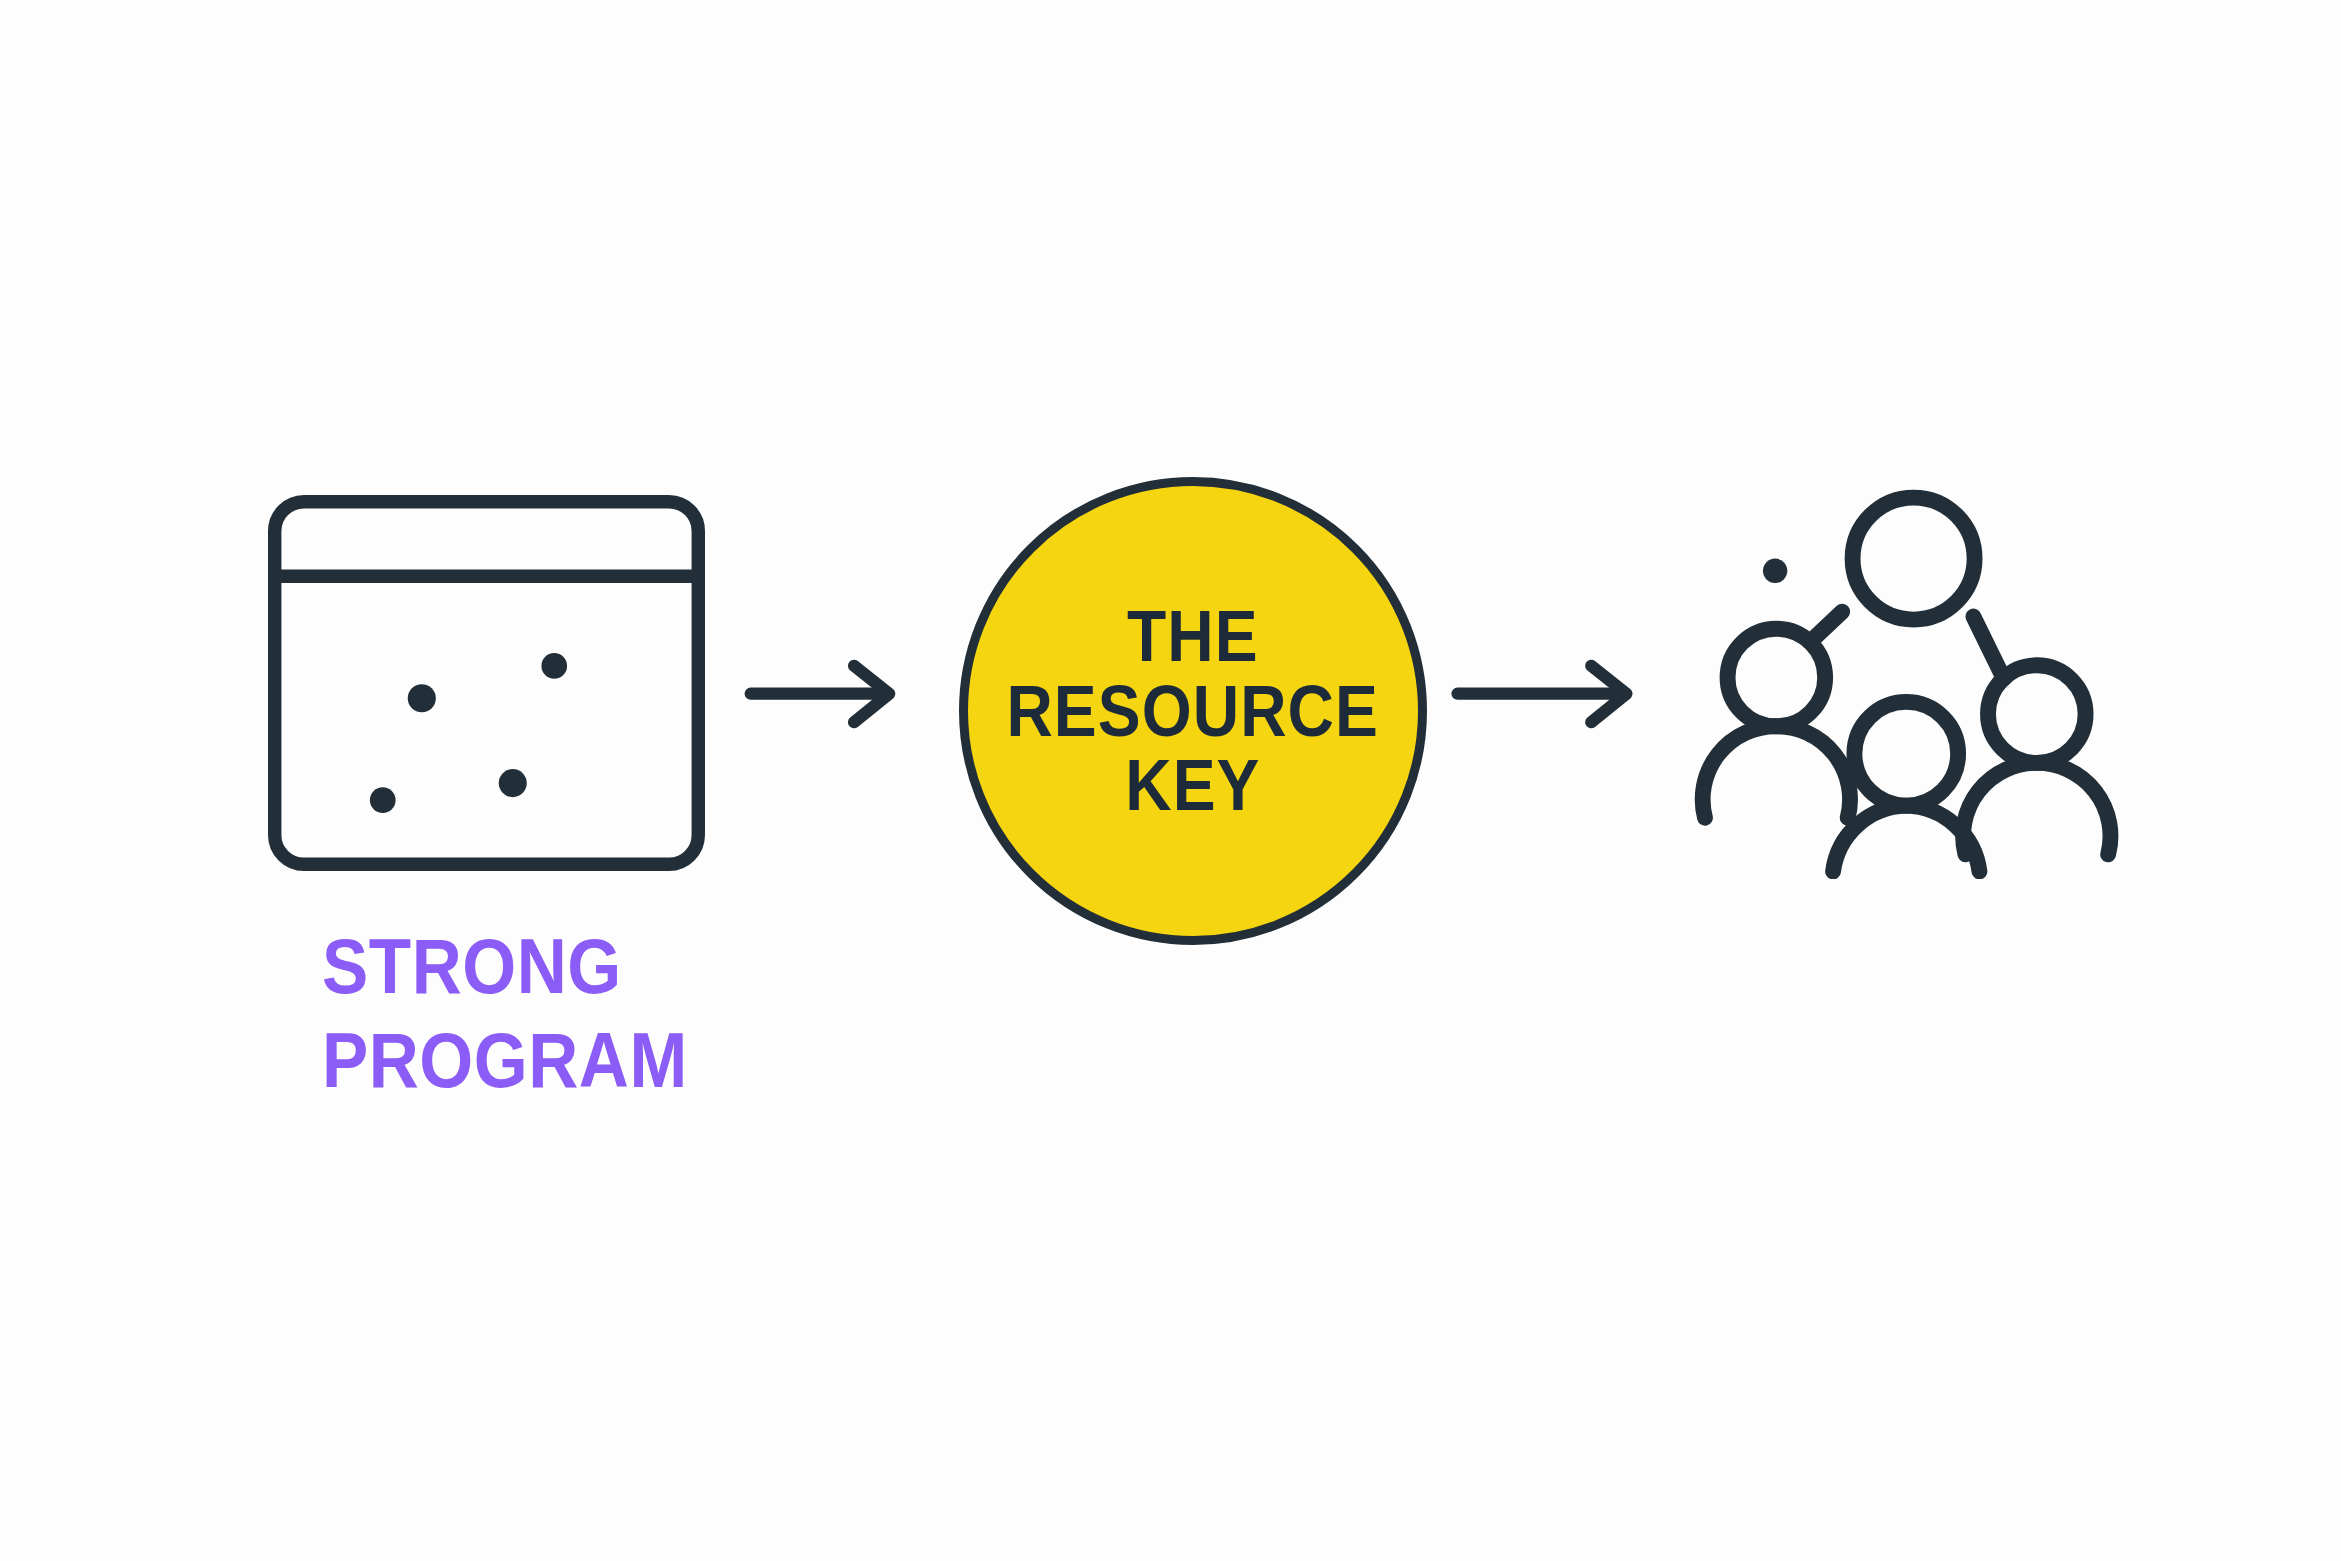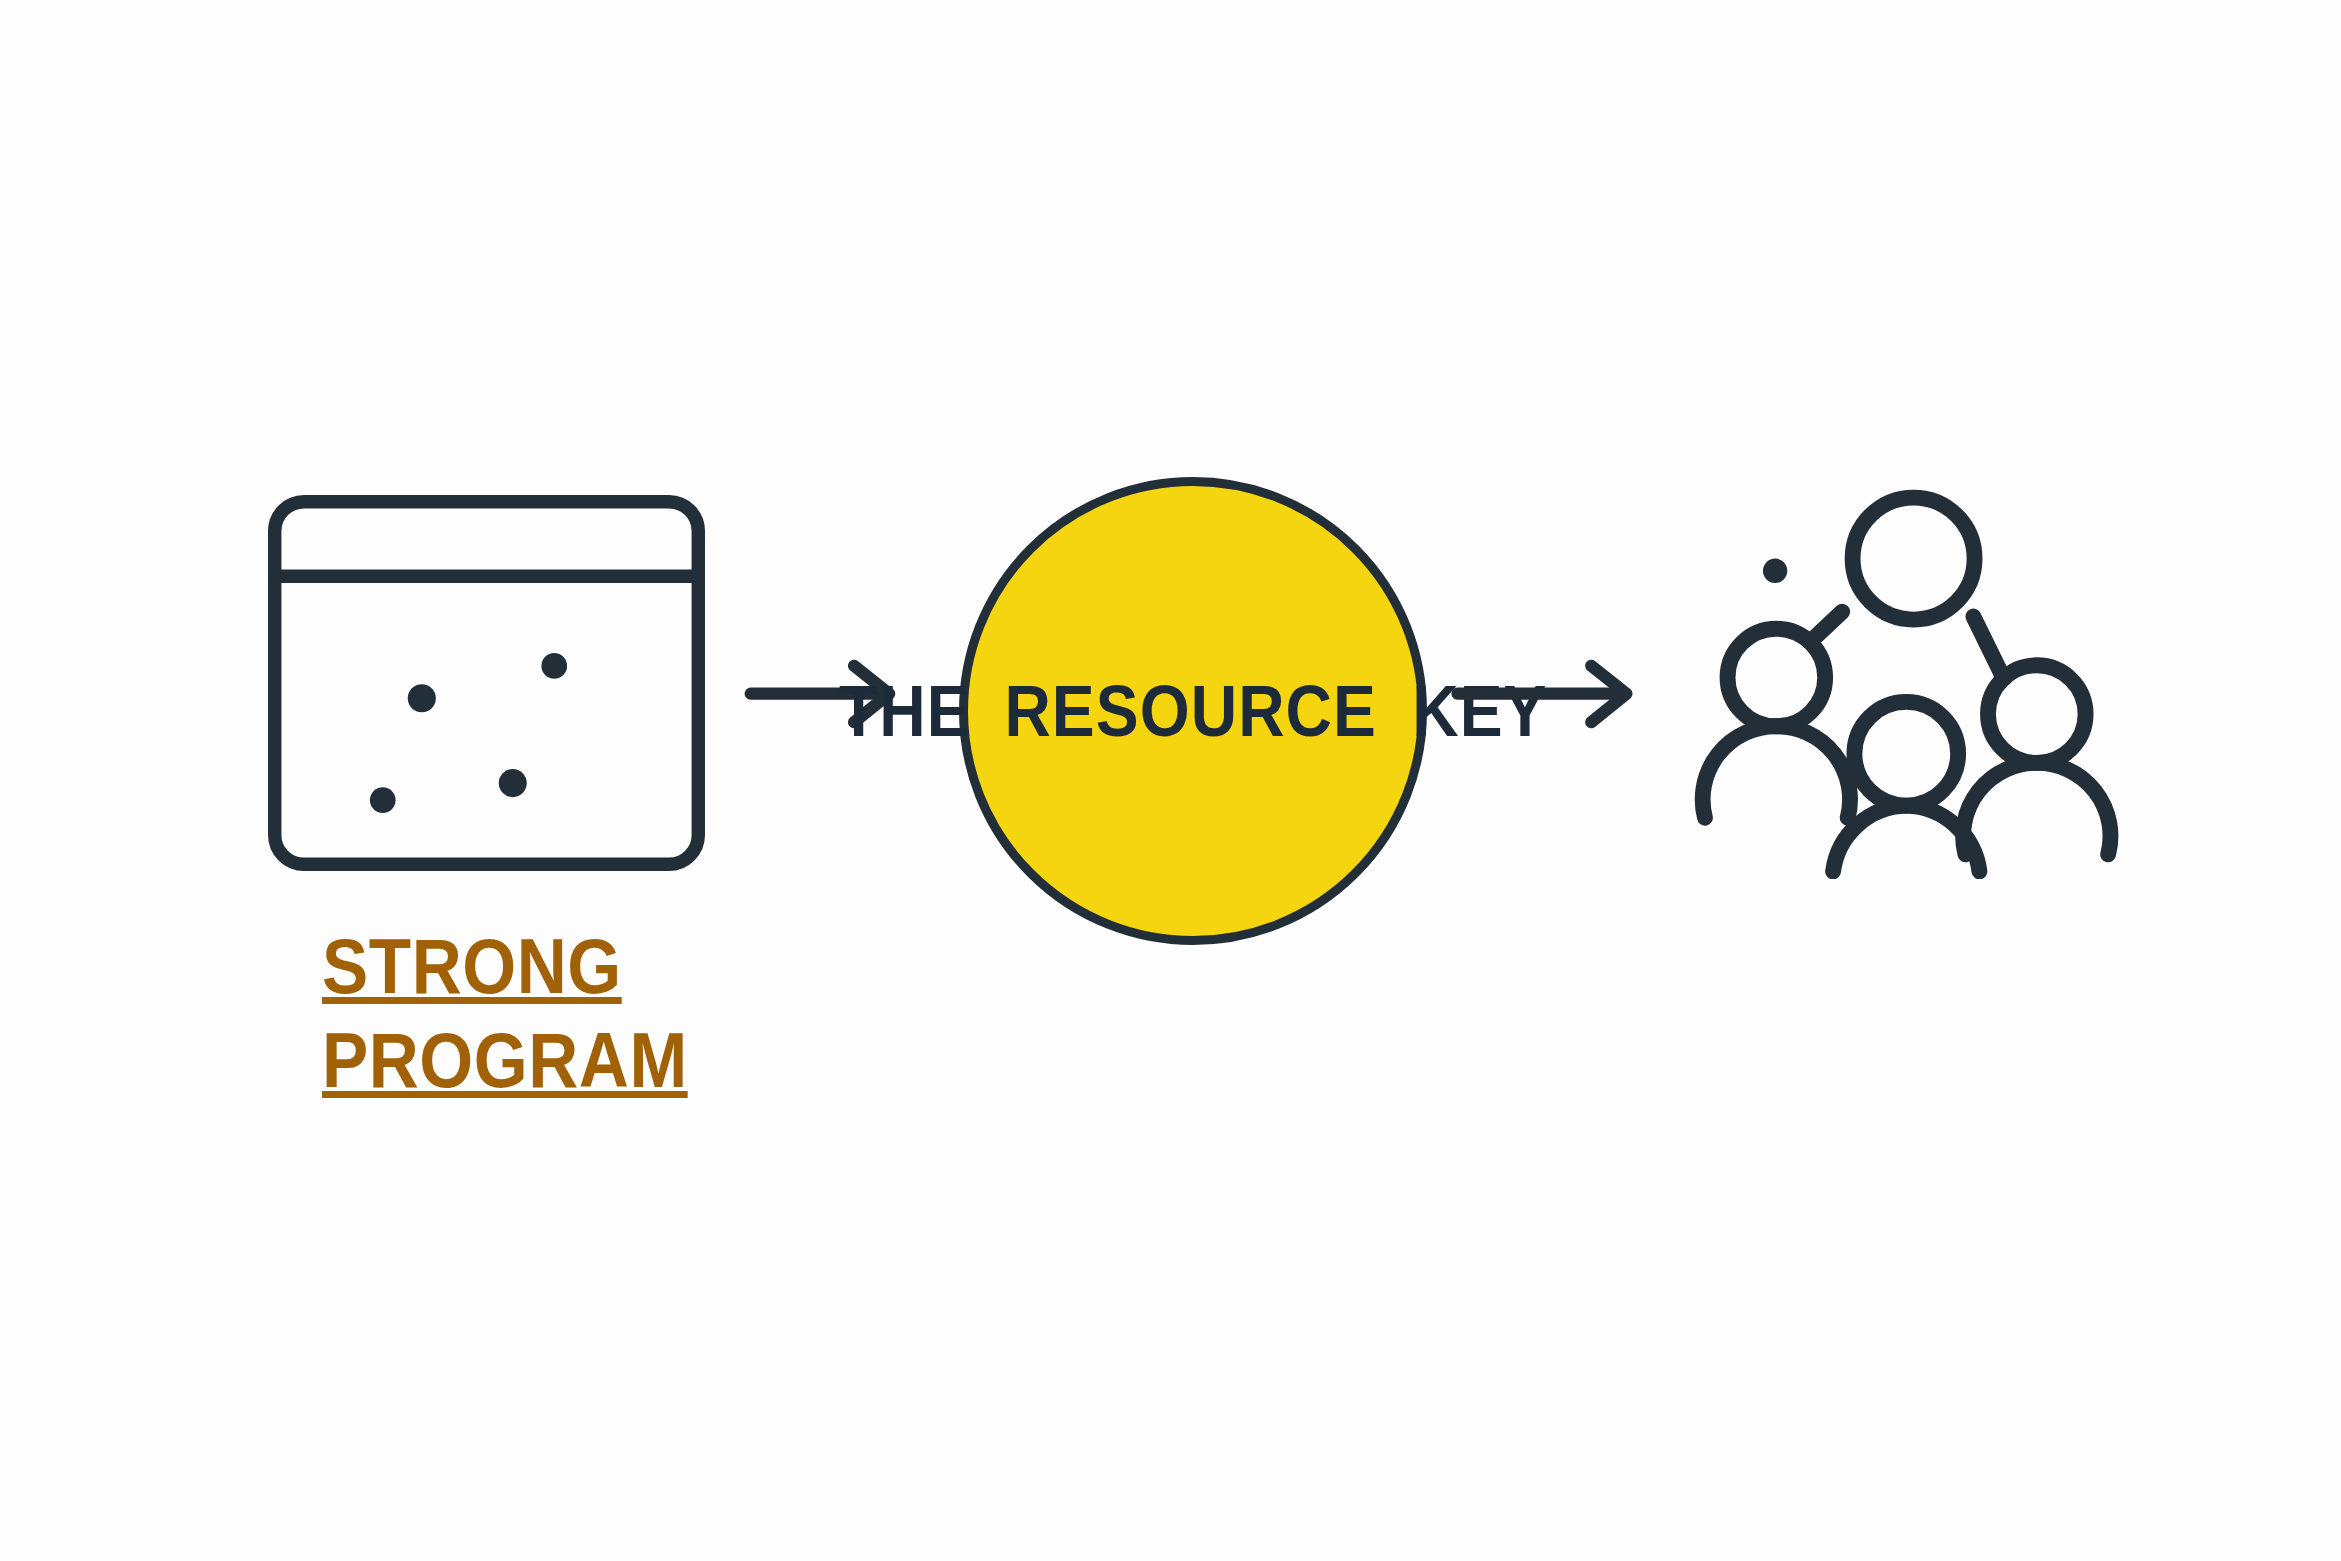--- a/index.html
+++ b/index.html
@@ -40,20 +40,21 @@
     position: absolute;
     left: 959px;
     top: 477px;
     width: 468px;
     height: 468px;
     border-radius: 50%;
     background: #f5d510;
     border: 9.8px solid #232f38;
     box-sizing: border-box;
     display: flex;
+    flex-direction: column;
     align-items: center;
     justify-content: center;
   }
   .key-line {
     color: #1d2a39;
     font-family: "Liberation Sans", sans-serif;
     font-weight: 700;
     letter-spacing: 1.2px;
     line-height: 1.02;
     text-align: center;
@@ -71,28 +72,27 @@
     left: 1694px;
     top: 476px;
     width: 466px;
     height: 403px;
   }
   .people-icon svg { display: block; width: 100%; height: 100%; }
 
   
   .caption {
     position: absolute;
-    color: #a16207;
+    color: #8b5cf6;
     font-family: "Liberation Sans", sans-serif;
     font-weight: 700;
     font-size: 77px;
     line-height: 1.22;
     letter-spacing: 0.6px;
     white-space: nowrap;
-    text-decoration: underline;
   }
   .caption .cap-line {
     display: block;
     transform: scaleX(0.9);
     transform-origin: left center;
   }
   .caption-left  { left: 322px;  top: 920px; }
   .caption-right { left: 1593px; top: 920px; }
 
   .sr-only {

